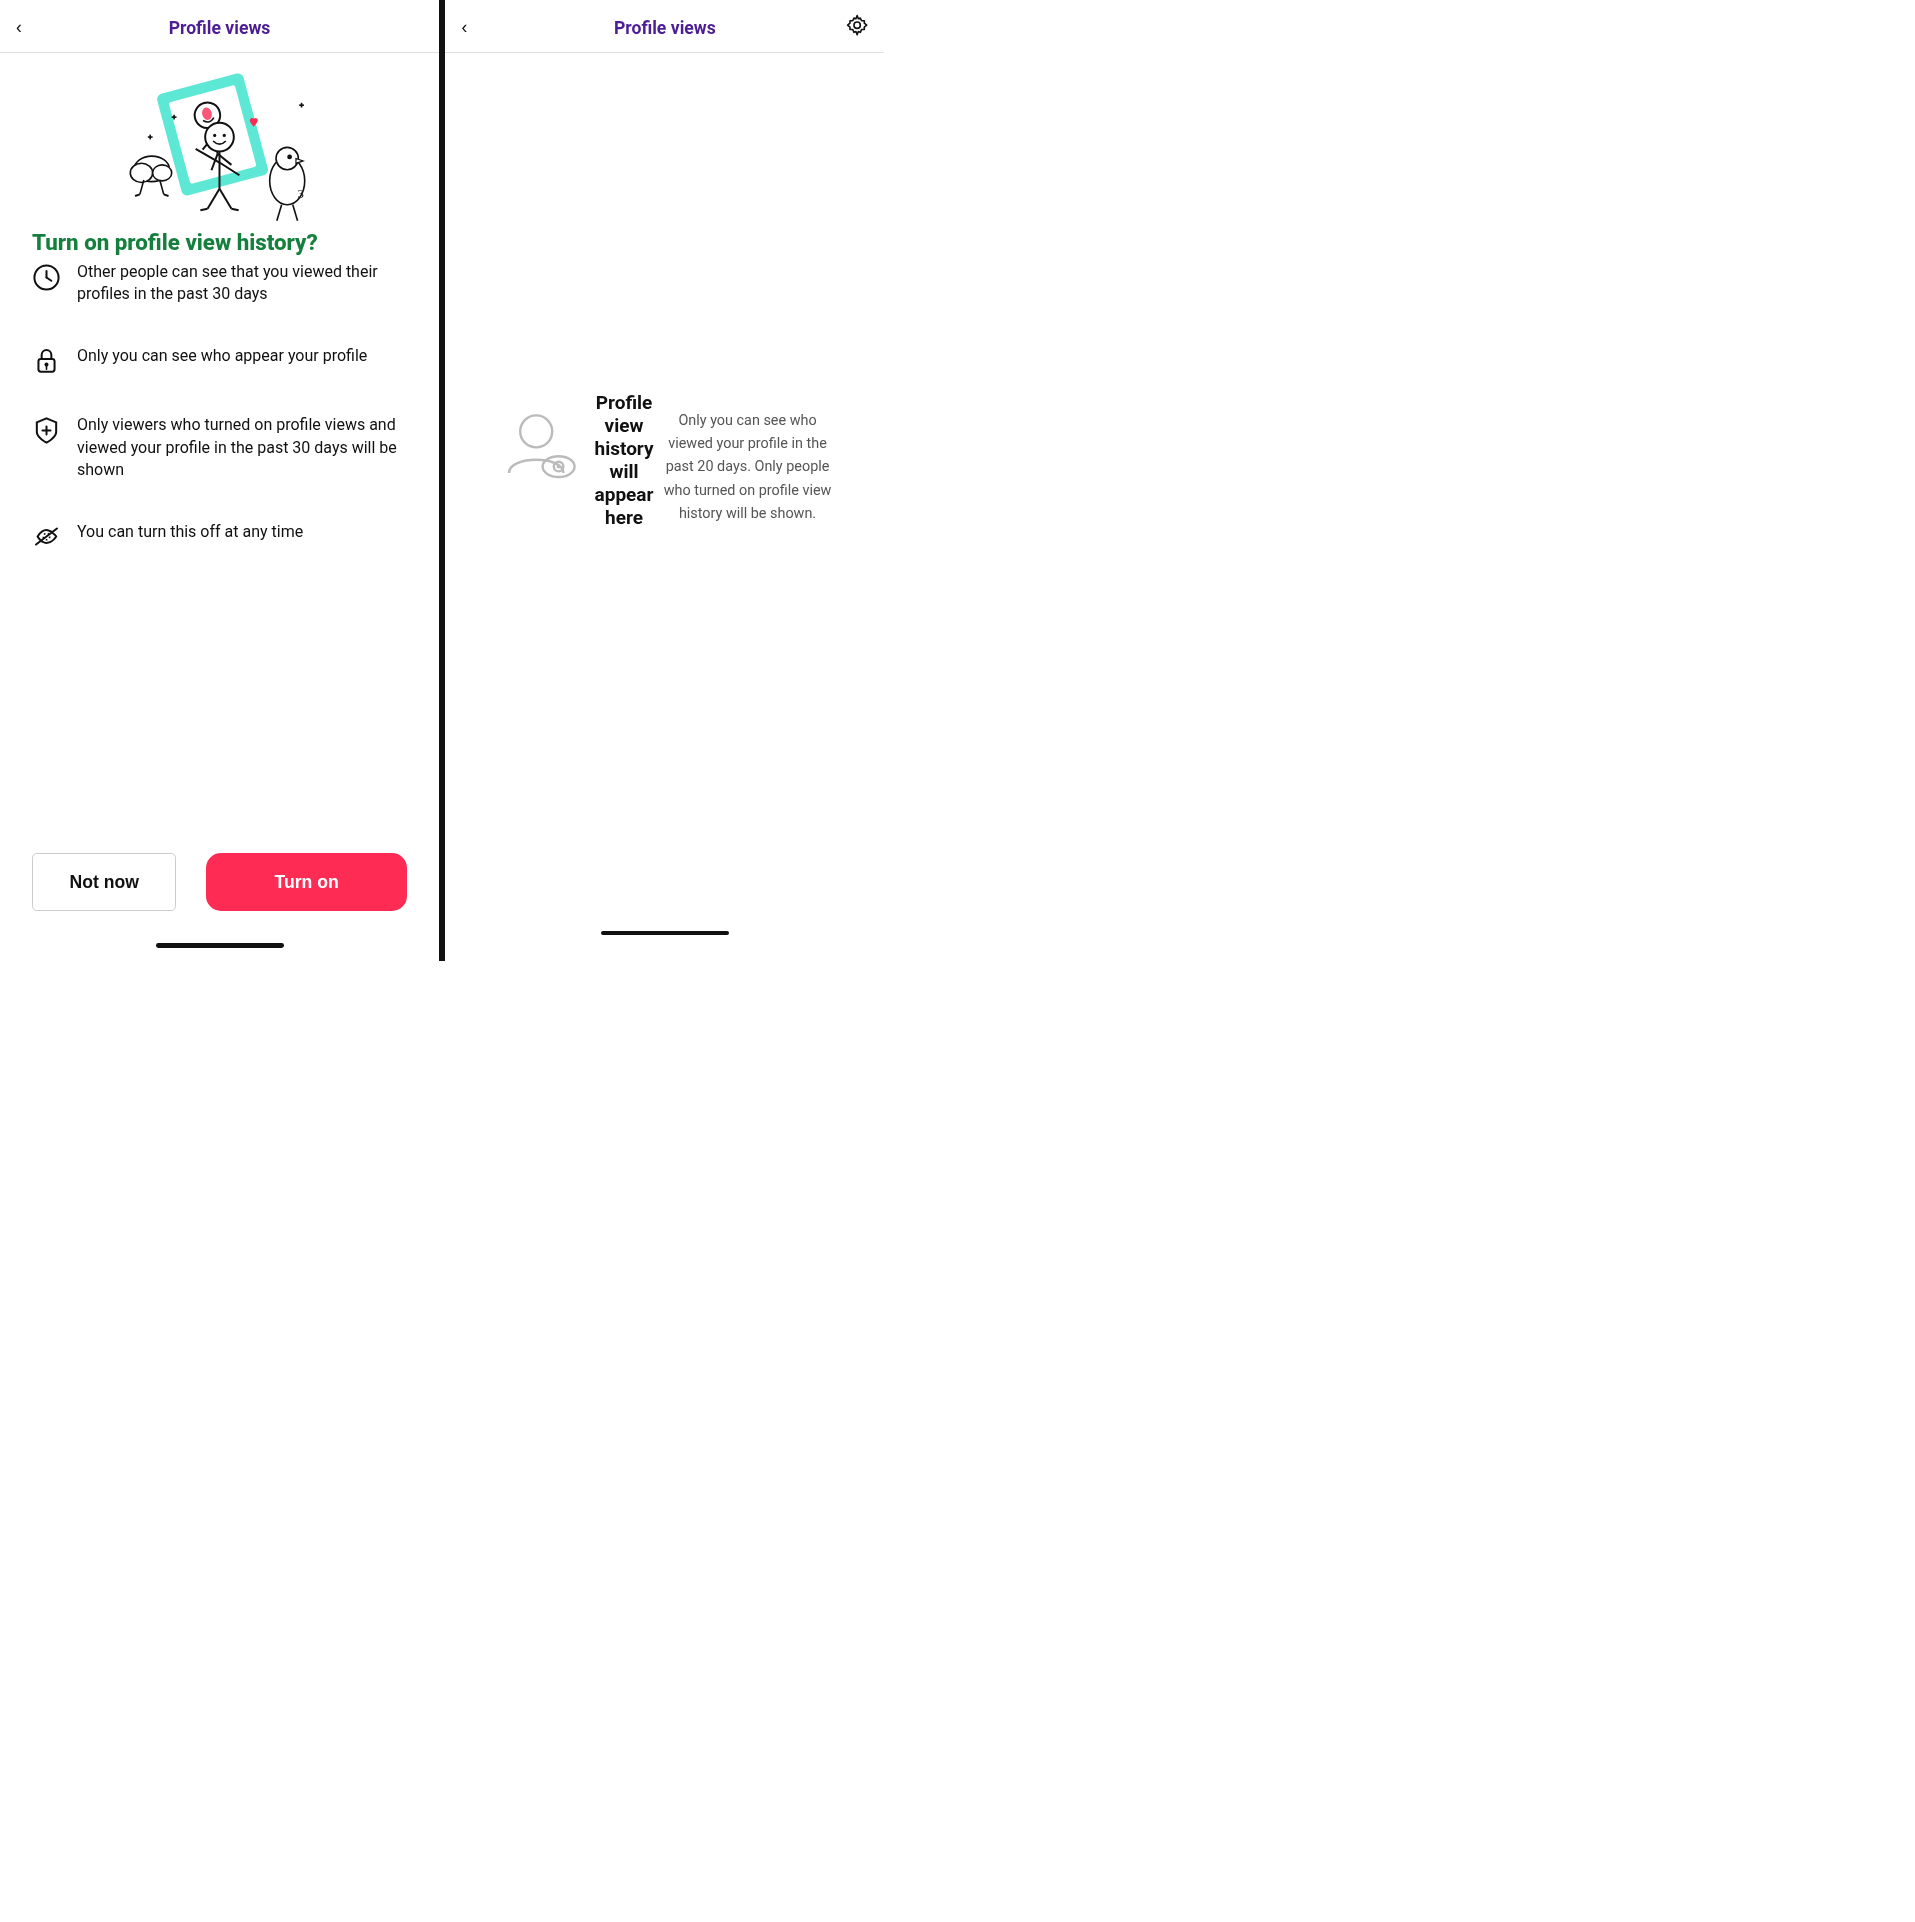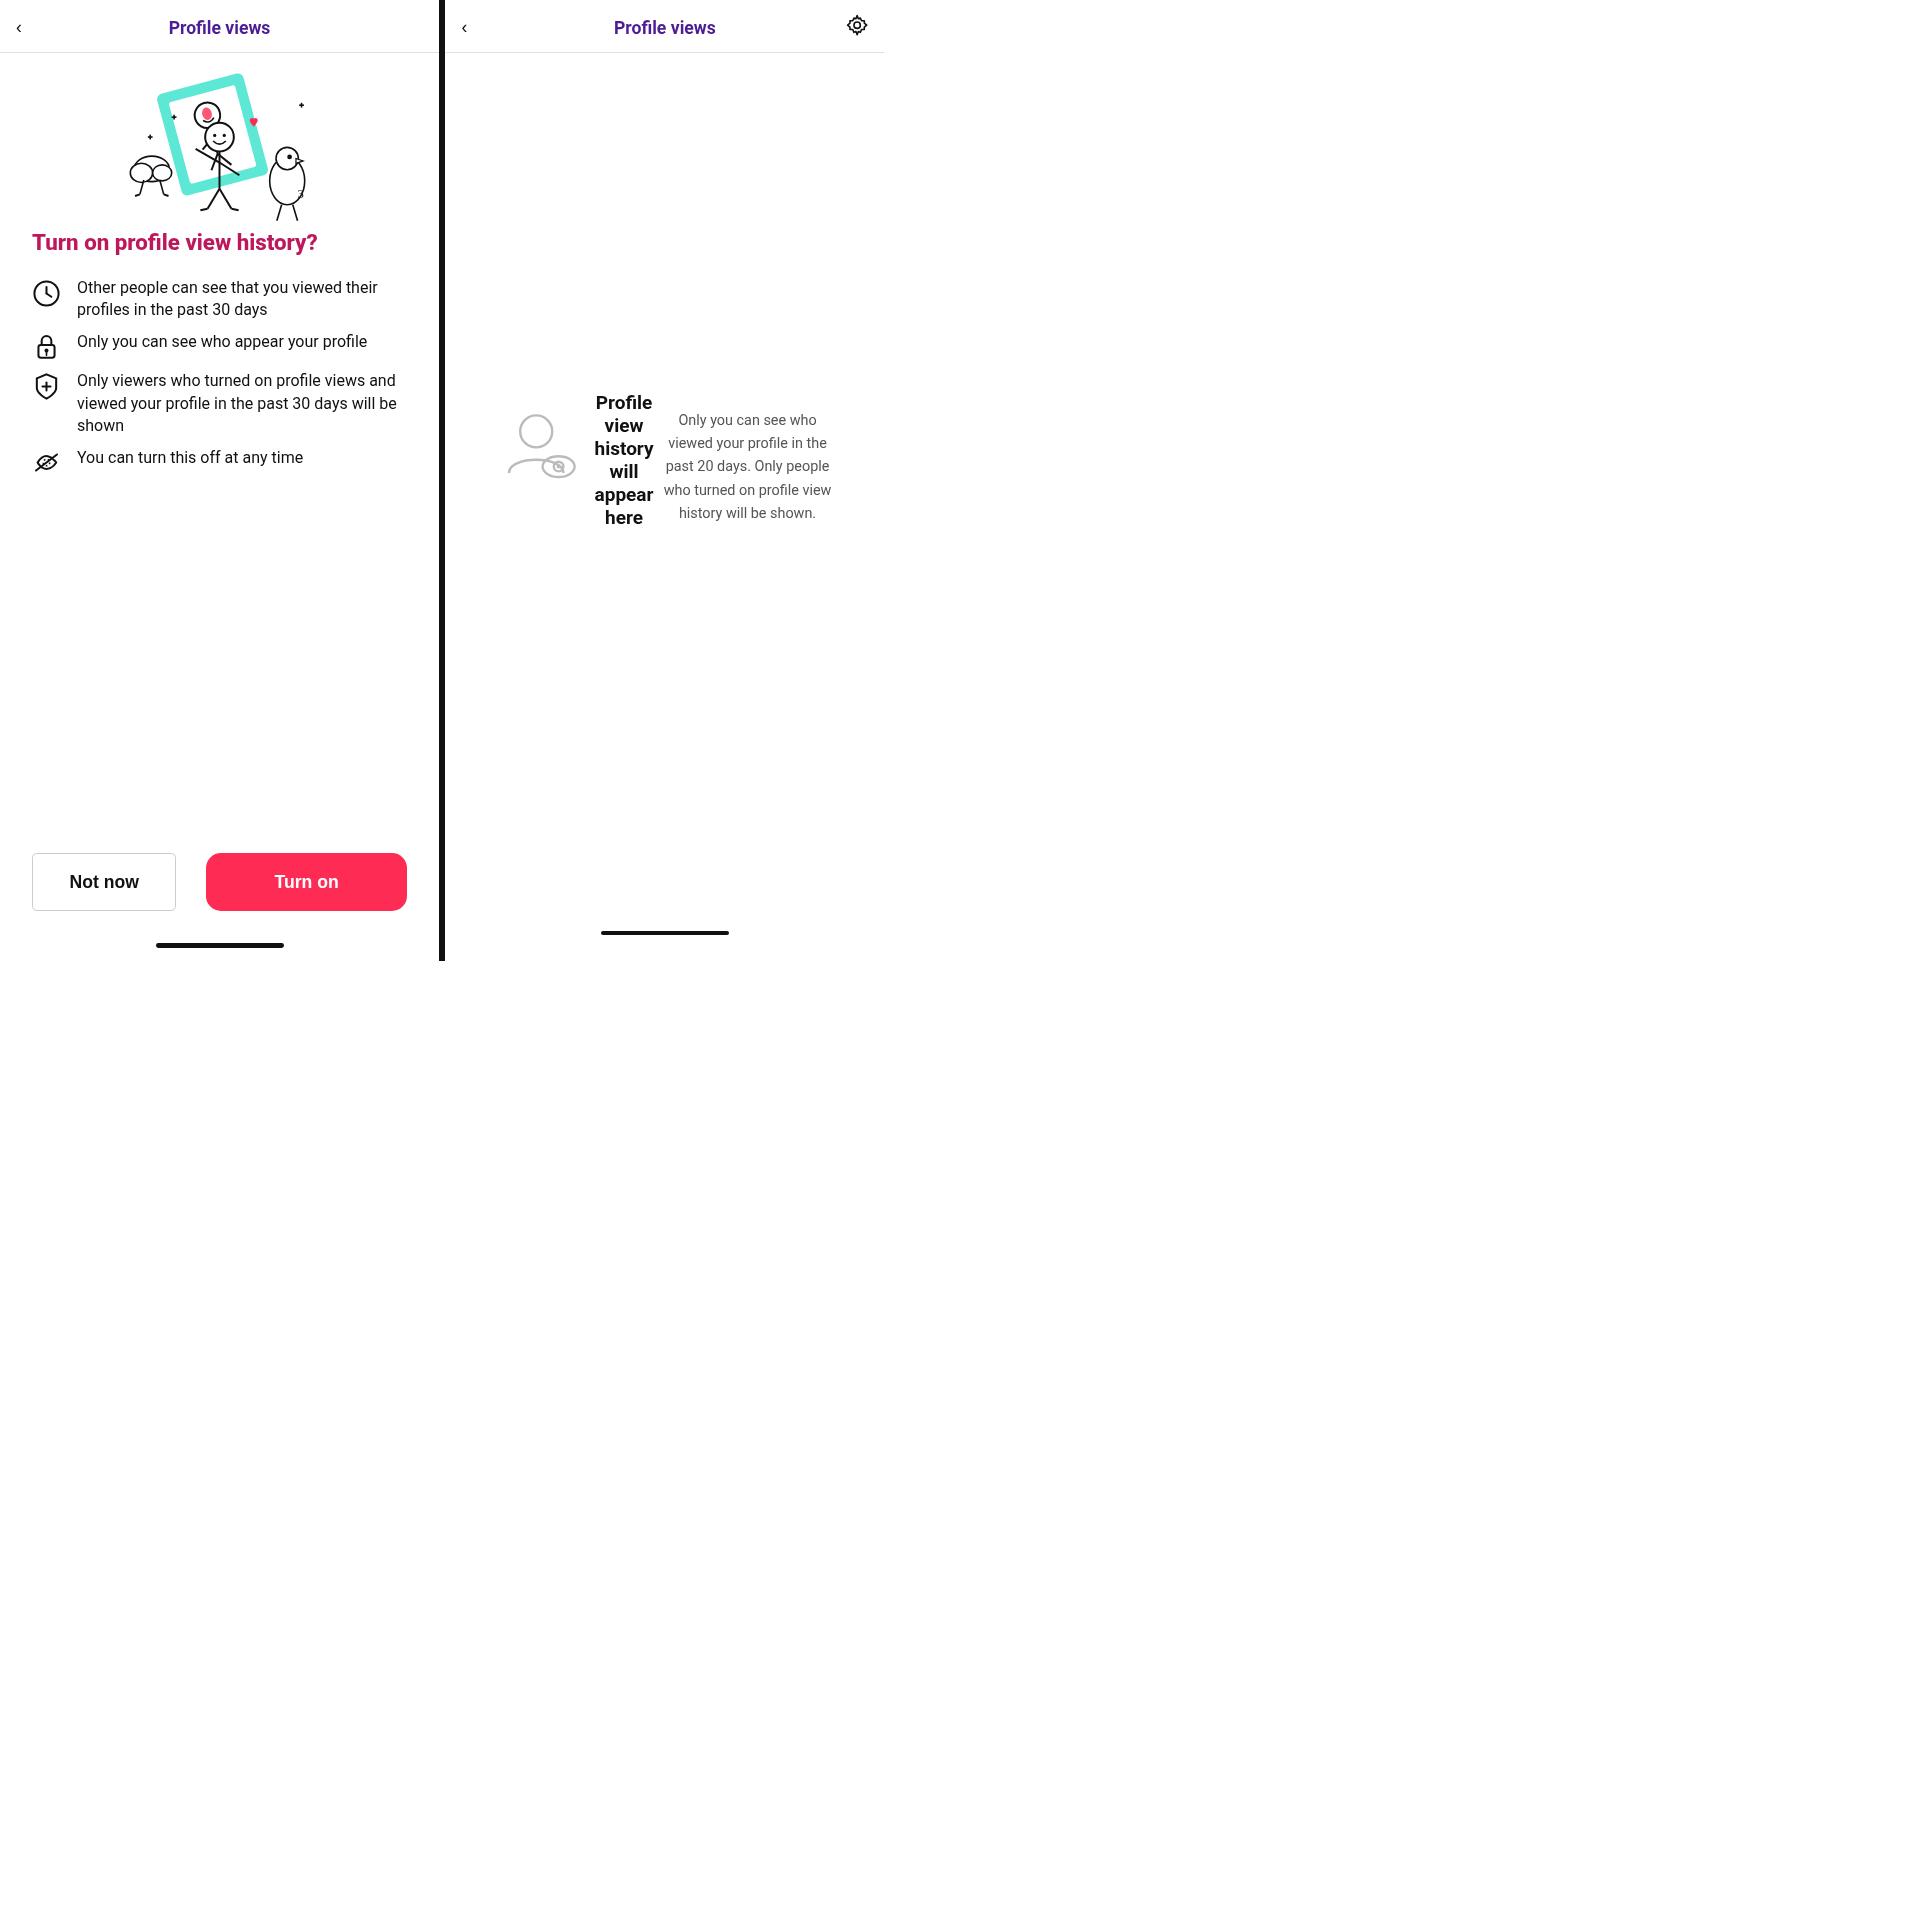--- a/index.html
+++ b/index.html
@@ -85,28 +85,28 @@
     }
 
     .illustration-svg {
       width: 223px;
       height: 160px;
     }
 
     .main-title {
       font-size: 22.3px;
       font-weight: 800;
-      color: #be185d;
-      margin-bottom: 22px;
+      color: #15803d;
+      margin-bottom: 6px;
     }
 
     .feature-list {
       display: flex;
       flex-direction: column;
-      gap: 9px;
+      gap: 39px;
       flex: 1;
     }
 
     .feature-item {
       display: flex;
       align-items: flex-start;
       gap: 16px;
     }
 
     .feature-icon {

